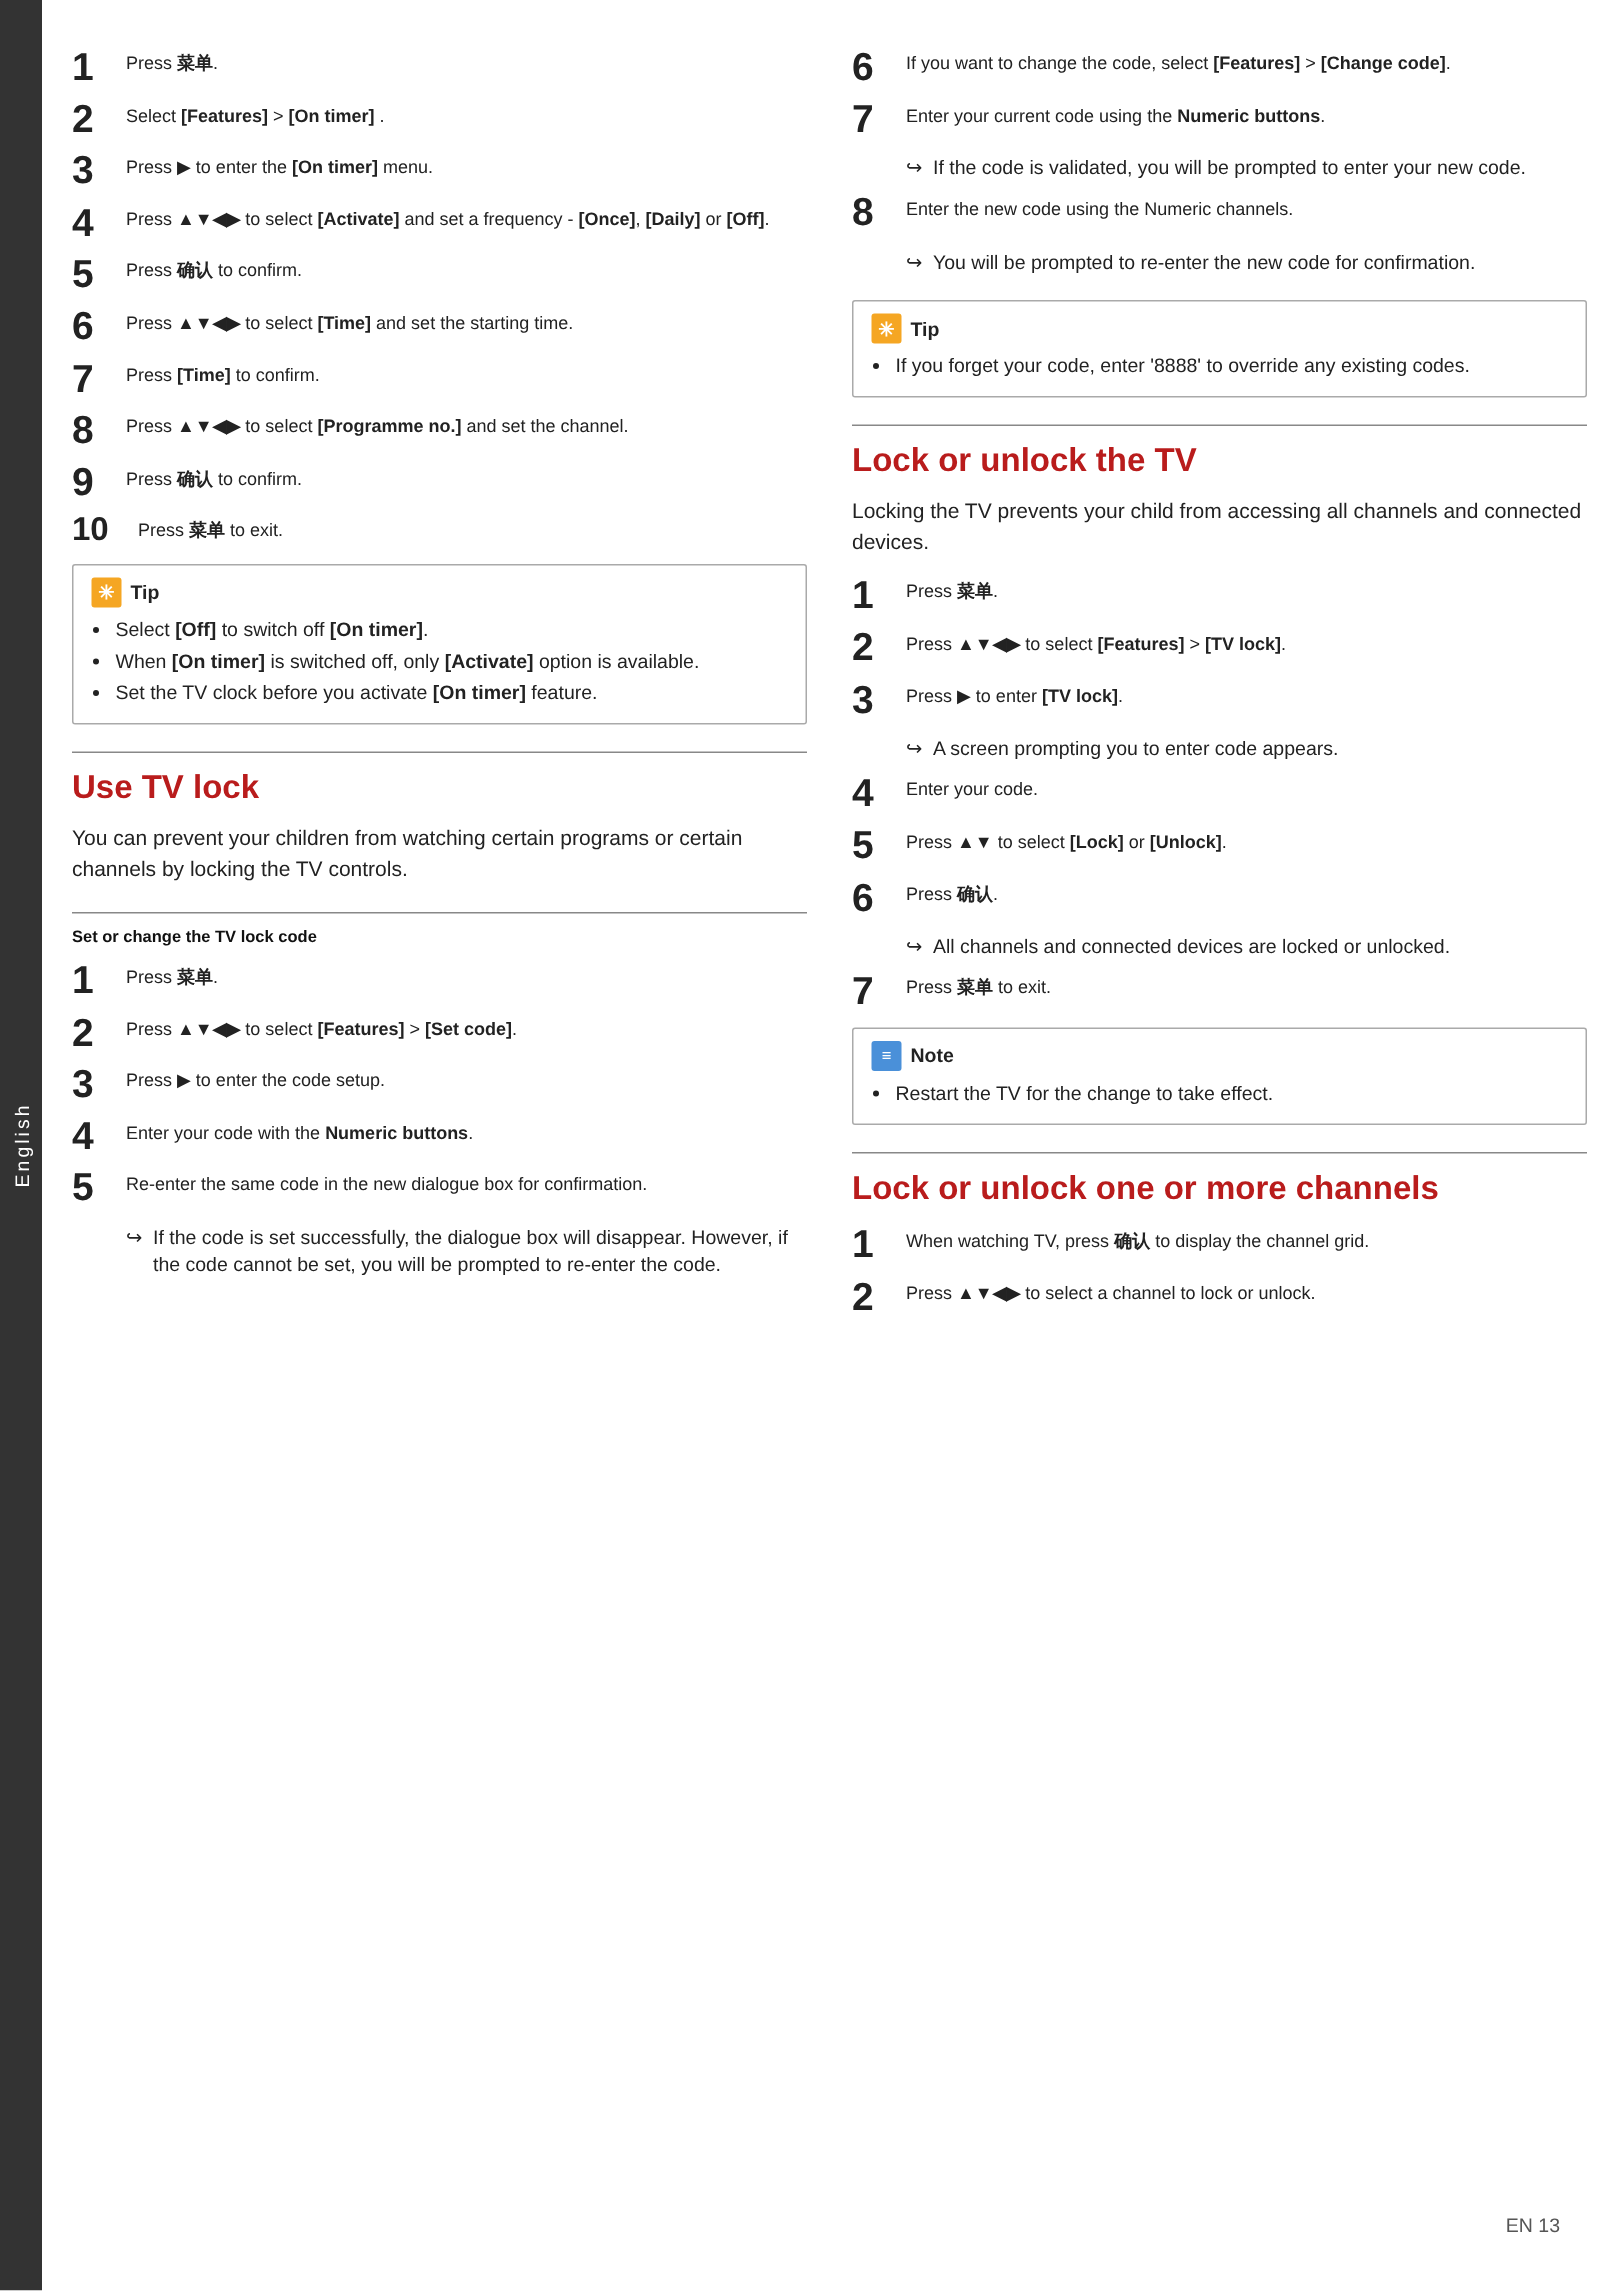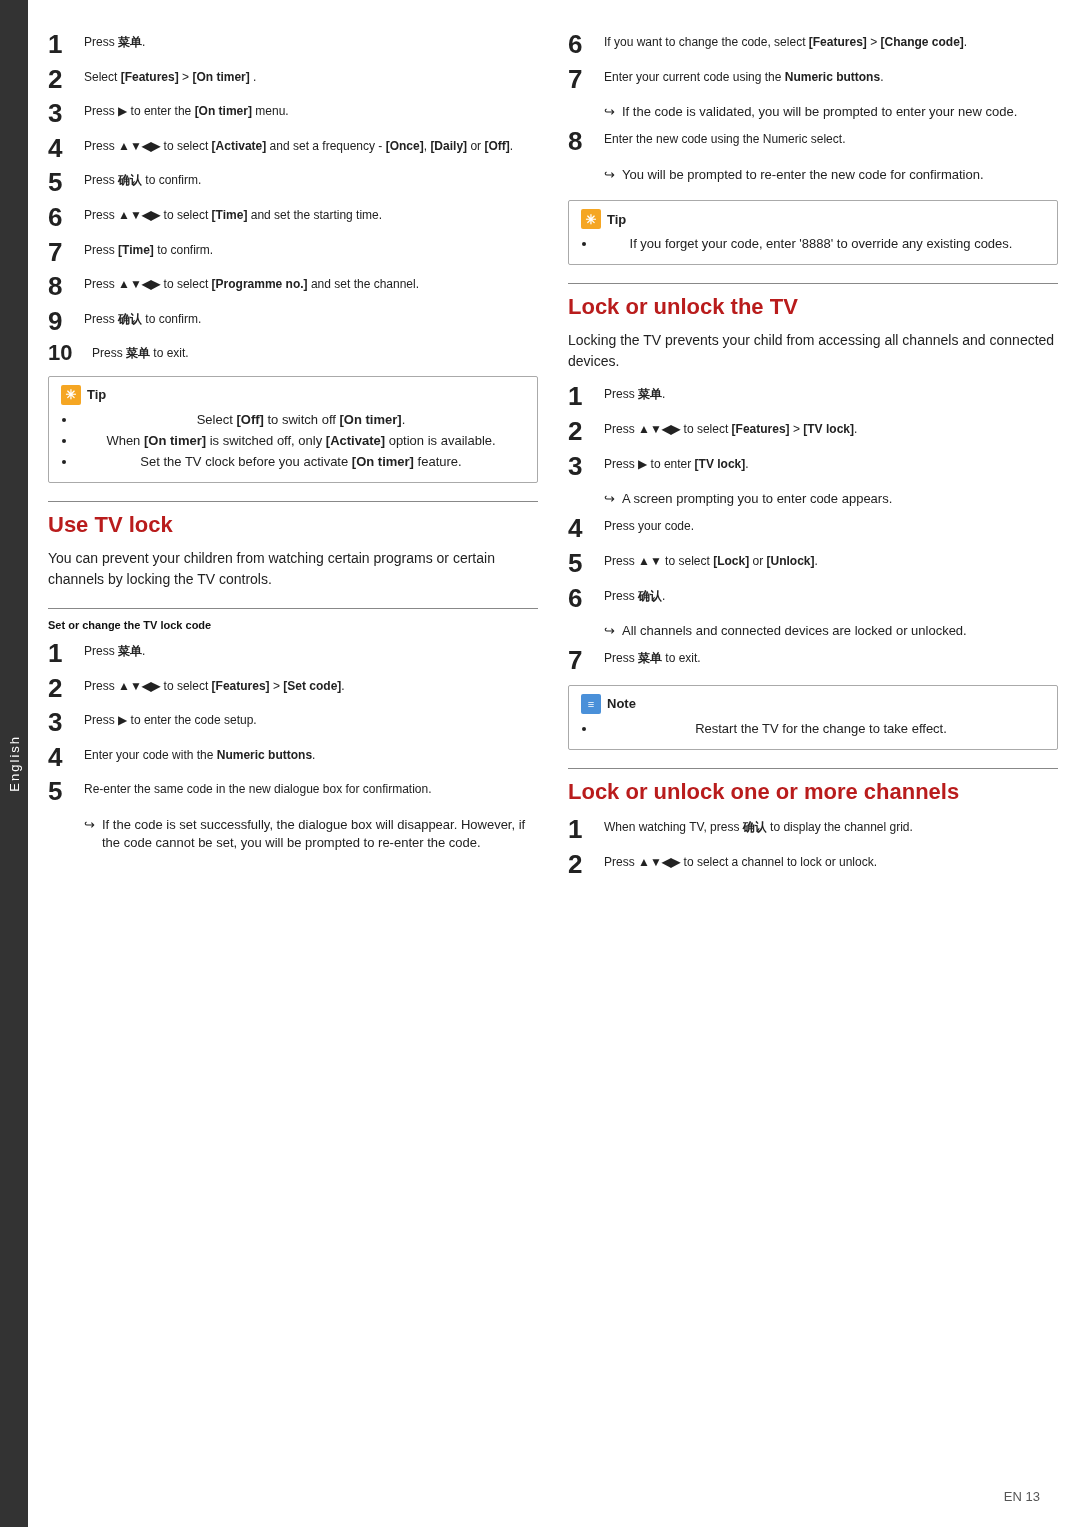--- a/index.html
+++ b/index.html
@@ -105,21 +105,20 @@
       justify-content: center;
       color: #fff;
       font-weight: bold;
       font-size: 11px;
       border-radius: 2px;
     }
     .tip-list {
       list-style: disc;
       padding-left: 16px;
       font-size: 13px;
-      text-align: center;
     }
     .tip-list li {
       margin-bottom: 3px;
       line-height: 1.4;
     }
     .section-divider {
       border: none;
       border-top: 1px solid #888;
       margin: 18px 0 10px 0;
     }
@@ -148,21 +147,21 @@
       margin-left: 36px;
       font-size: 13px;
       line-height: 1.4;
     }
     .sub-arrow {
       min-width: 18px;
       font-size: 13px;
     }
     .page-footer {
       position: absolute;
-      bottom: 23px;
+      bottom: 36px;
       right: 40px;
       font-size: 13px;
       color: #555;
     }
   </style>
 </head>
 <body>
 
 <div class="page">
   <div class="sidebar">
@@ -277,21 +276,21 @@
           <span class="step-text">Enter your current code using the <strong>Numeric buttons</strong>.</span>
         </li>
       </ul>
       <div class="sub-point">
         <span class="sub-arrow">↪</span>
         <span>If the code is validated, you will be prompted to enter your new code.</span>
       </div>
       <ul class="step-list" style="margin-top:6px;">
         <li class="step-item">
           <span class="step-num large">8</span>
-          <span class="step-text">Enter the new code using the Numeric select.</span>
+          <span class="step-text">Enter the new code using the Numeric channels.</span>
         </li>
       </ul>
       <div class="sub-point">
         <span class="sub-arrow">↪</span>
         <span>You will be prompted to re-enter the new code for confirmation.</span>
       </div>
 
       <div class="tip-box" style="margin-top:16px;">
         <div class="tip-header">
           <span class="tip-icon">✳</span>
@@ -321,21 +320,21 @@
           <span class="step-text">Press ▶ to enter <strong>[TV lock]</strong>.</span>
         </li>
       </ul>
       <div class="sub-point">
         <span class="sub-arrow">↪</span>
         <span>A screen prompting you to enter code appears.</span>
       </div>
       <ul class="step-list" style="margin-top:6px;">
         <li class="step-item">
           <span class="step-num large">4</span>
-          <span class="step-text">Press your code.</span>
+          <span class="step-text">Enter your code.</span>
         </li>
         <li class="step-item">
           <span class="step-num large">5</span>
           <span class="step-text">Press <strong>▲▼</strong> to select <strong>[Lock]</strong> or <strong>[Unlock]</strong>.</span>
         </li>
         <li class="step-item">
           <span class="step-num large">6</span>
           <span class="step-text">Press <strong>确认</strong>.</span>
         </li>
       </ul>

